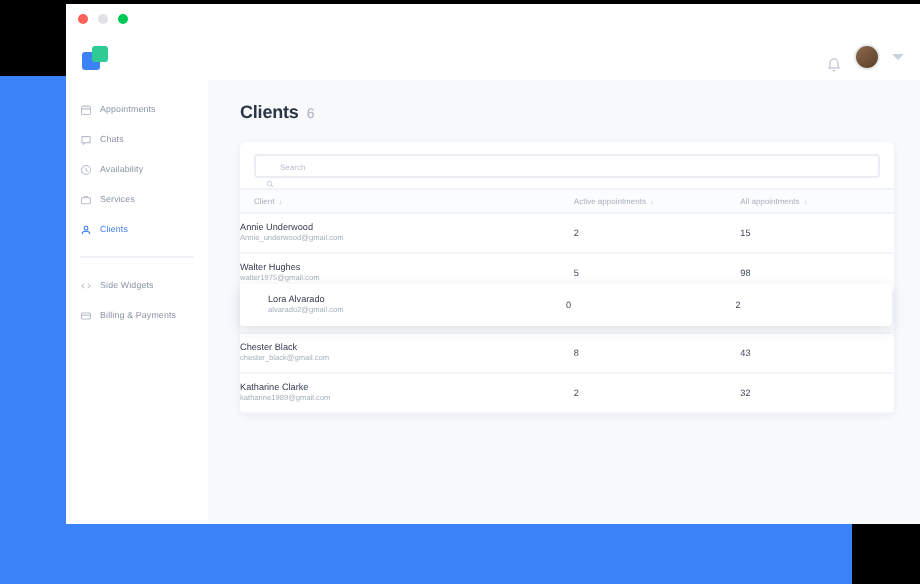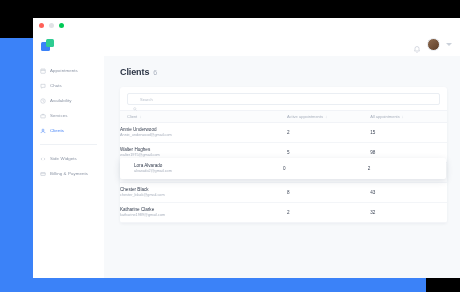--- a/index.html
+++ b/index.html
@@ -43,21 +43,21 @@
     top: 260px;
     width: 34px;
     height: 32px;
     background: #000000;
   }
 
   
   .window {
     position: absolute;
     left: 33px;
-    top: 18px;
+    top: 2px;
     width: 427px;
     height: 260px;
     background: #f6f8fa;
     overflow: hidden;
   }
 
   .titlebar {
     height: 15px;
     background: #ffffff;
     display: flex;

